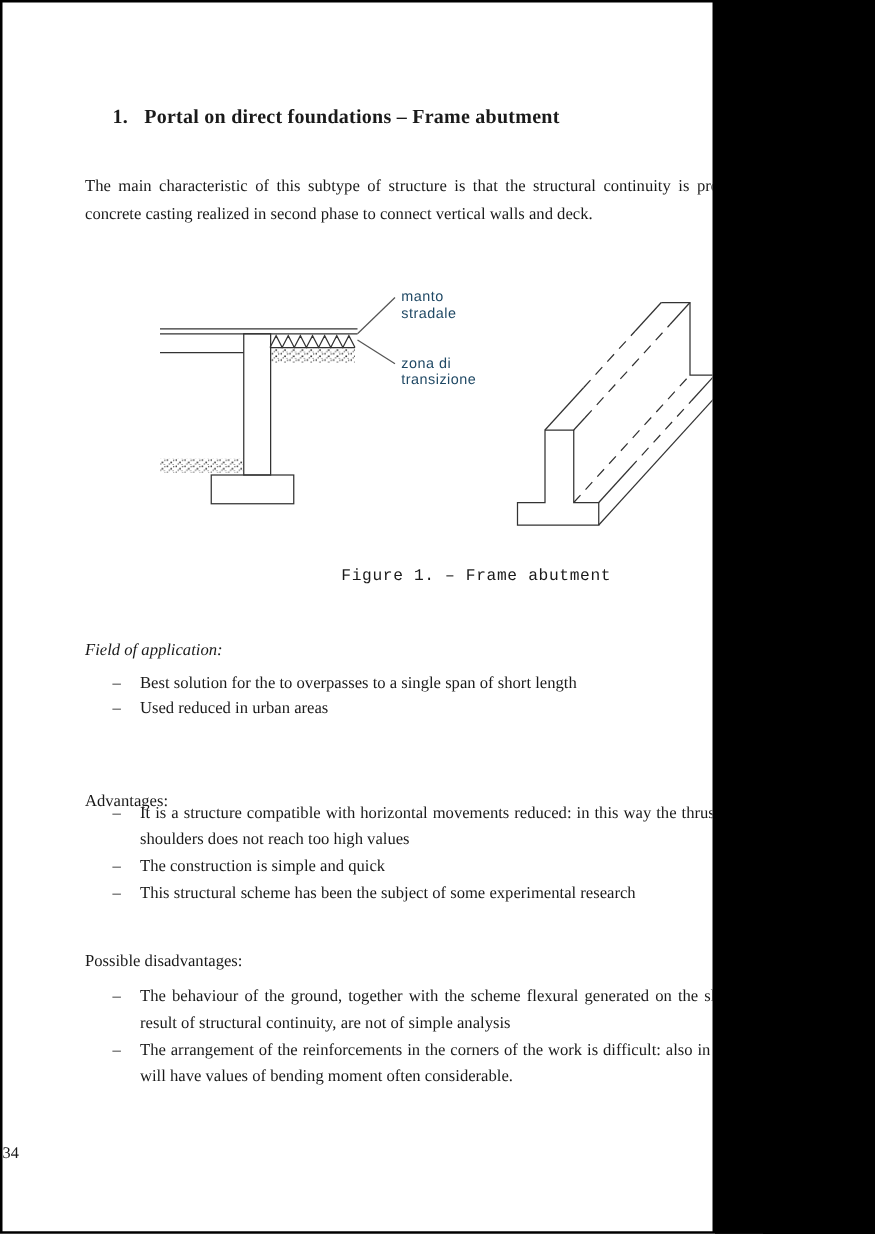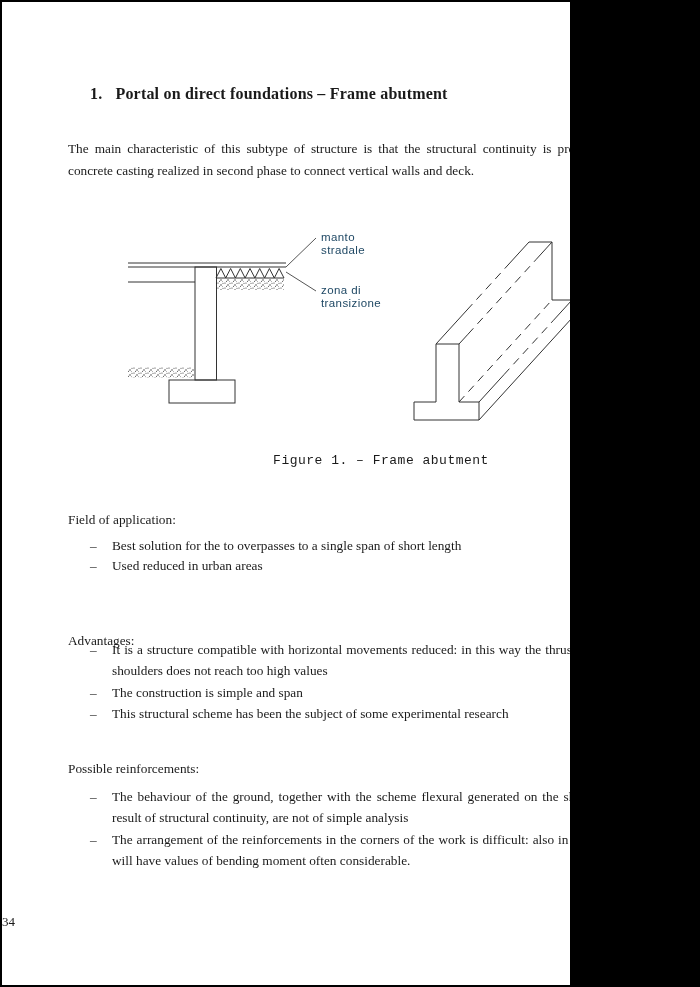--- a/index.html
+++ b/index.html
@@ -9,21 +9,21 @@
     font-family:"Liberation Serif", serif; color:#1a1a1a;
   }
   .heading { position:absolute; top:83px; left:88px; font-size:16px; font-weight:bold; letter-spacing:0.2px; white-space:nowrap; }
   .heading .num { margin-right:13px; }
   .intro { position:absolute; top:136px; left:66px; width:568px; margin:0;
            font-size:13.3px; line-height:21.5px; text-align:justify; }
   .figure-svg { position:absolute; left:110px; top:225px; }
   .caption { position:absolute; top:451px; left:0; width:670px; text-align:center;
              font-family:"Liberation Mono", monospace; font-size:13px; letter-spacing:0.5px;padding-left:44px; }
   .sec-h { position:absolute; left:66px; font-size:13.3px; line-height:18px; }
-  .s0h { top:509px; } .s1h { top:630px;font-family:Liberation Serif, serif; } .s2h { top:758px; }
+  .s0h { top:509px;font-style:italic; } .s1h { top:630px;font-family:Liberation Serif, serif; } .s2h { top:758px; }
   .bullets { position:absolute; left:66px; width:568px; }
   .s0b { top:534px; } .s1b { top:637px; } .s2b { top:784px; }
   .b { display:flex; font-size:13.3px; line-height:21.3px; }
   .s0b .b { line-height:20.4px; }
   .b .dash { flex:none; width:22px; margin-left:22px; }
   .b .bt { flex:1 1 auto; text-align:justify; }
   .pagenum { position:absolute; top:912px; left:0; width:696px; text-align:left; font-size:13px; }
   .drawing-line { stroke:#333; stroke-width:1; fill:none; }
   .leader { stroke:#555; stroke-width:1; fill:none; }
   .dashed { stroke-dasharray:8,6; }
@@ -115,29 +115,29 @@
   </div>
 
   <div class="sec-h s1h">Advantages:</div>
   <div class="bullets s1b">
     <div class="b">
       <span class="dash">–</span>
       <span class="bt">It is a structure compatible with horizontal movements reduced: in this way the thrust behind the shoulders does not reach too high values</span>
     </div>
     <div class="b">
       <span class="dash">–</span>
-      <span class="bt">The construction is simple and span</span>
+      <span class="bt">The construction is simple and quick</span>
     </div>
     <div class="b">
       <span class="dash">–</span>
       <span class="bt">This structural scheme has been the subject of some experimental research</span>
     </div>
   </div>
 
-  <div class="sec-h s2h">Possible reinforcements:</div>
+  <div class="sec-h s2h">Possible disadvantages:</div>
   <div class="bullets s2b">
     <div class="b">
       <span class="dash">–</span>
       <span class="bt">The behaviour of the ground, together with the scheme flexural generated on the shoulder as a result of structural continuity, are not of simple analysis</span>
     </div>
     <div class="b">
       <span class="dash">–</span>
       <span class="bt">The arrangement of the reinforcements in the corners of the work is difficult: also in these points will have values of bending moment often considerable.</span>
     </div>
   </div>

